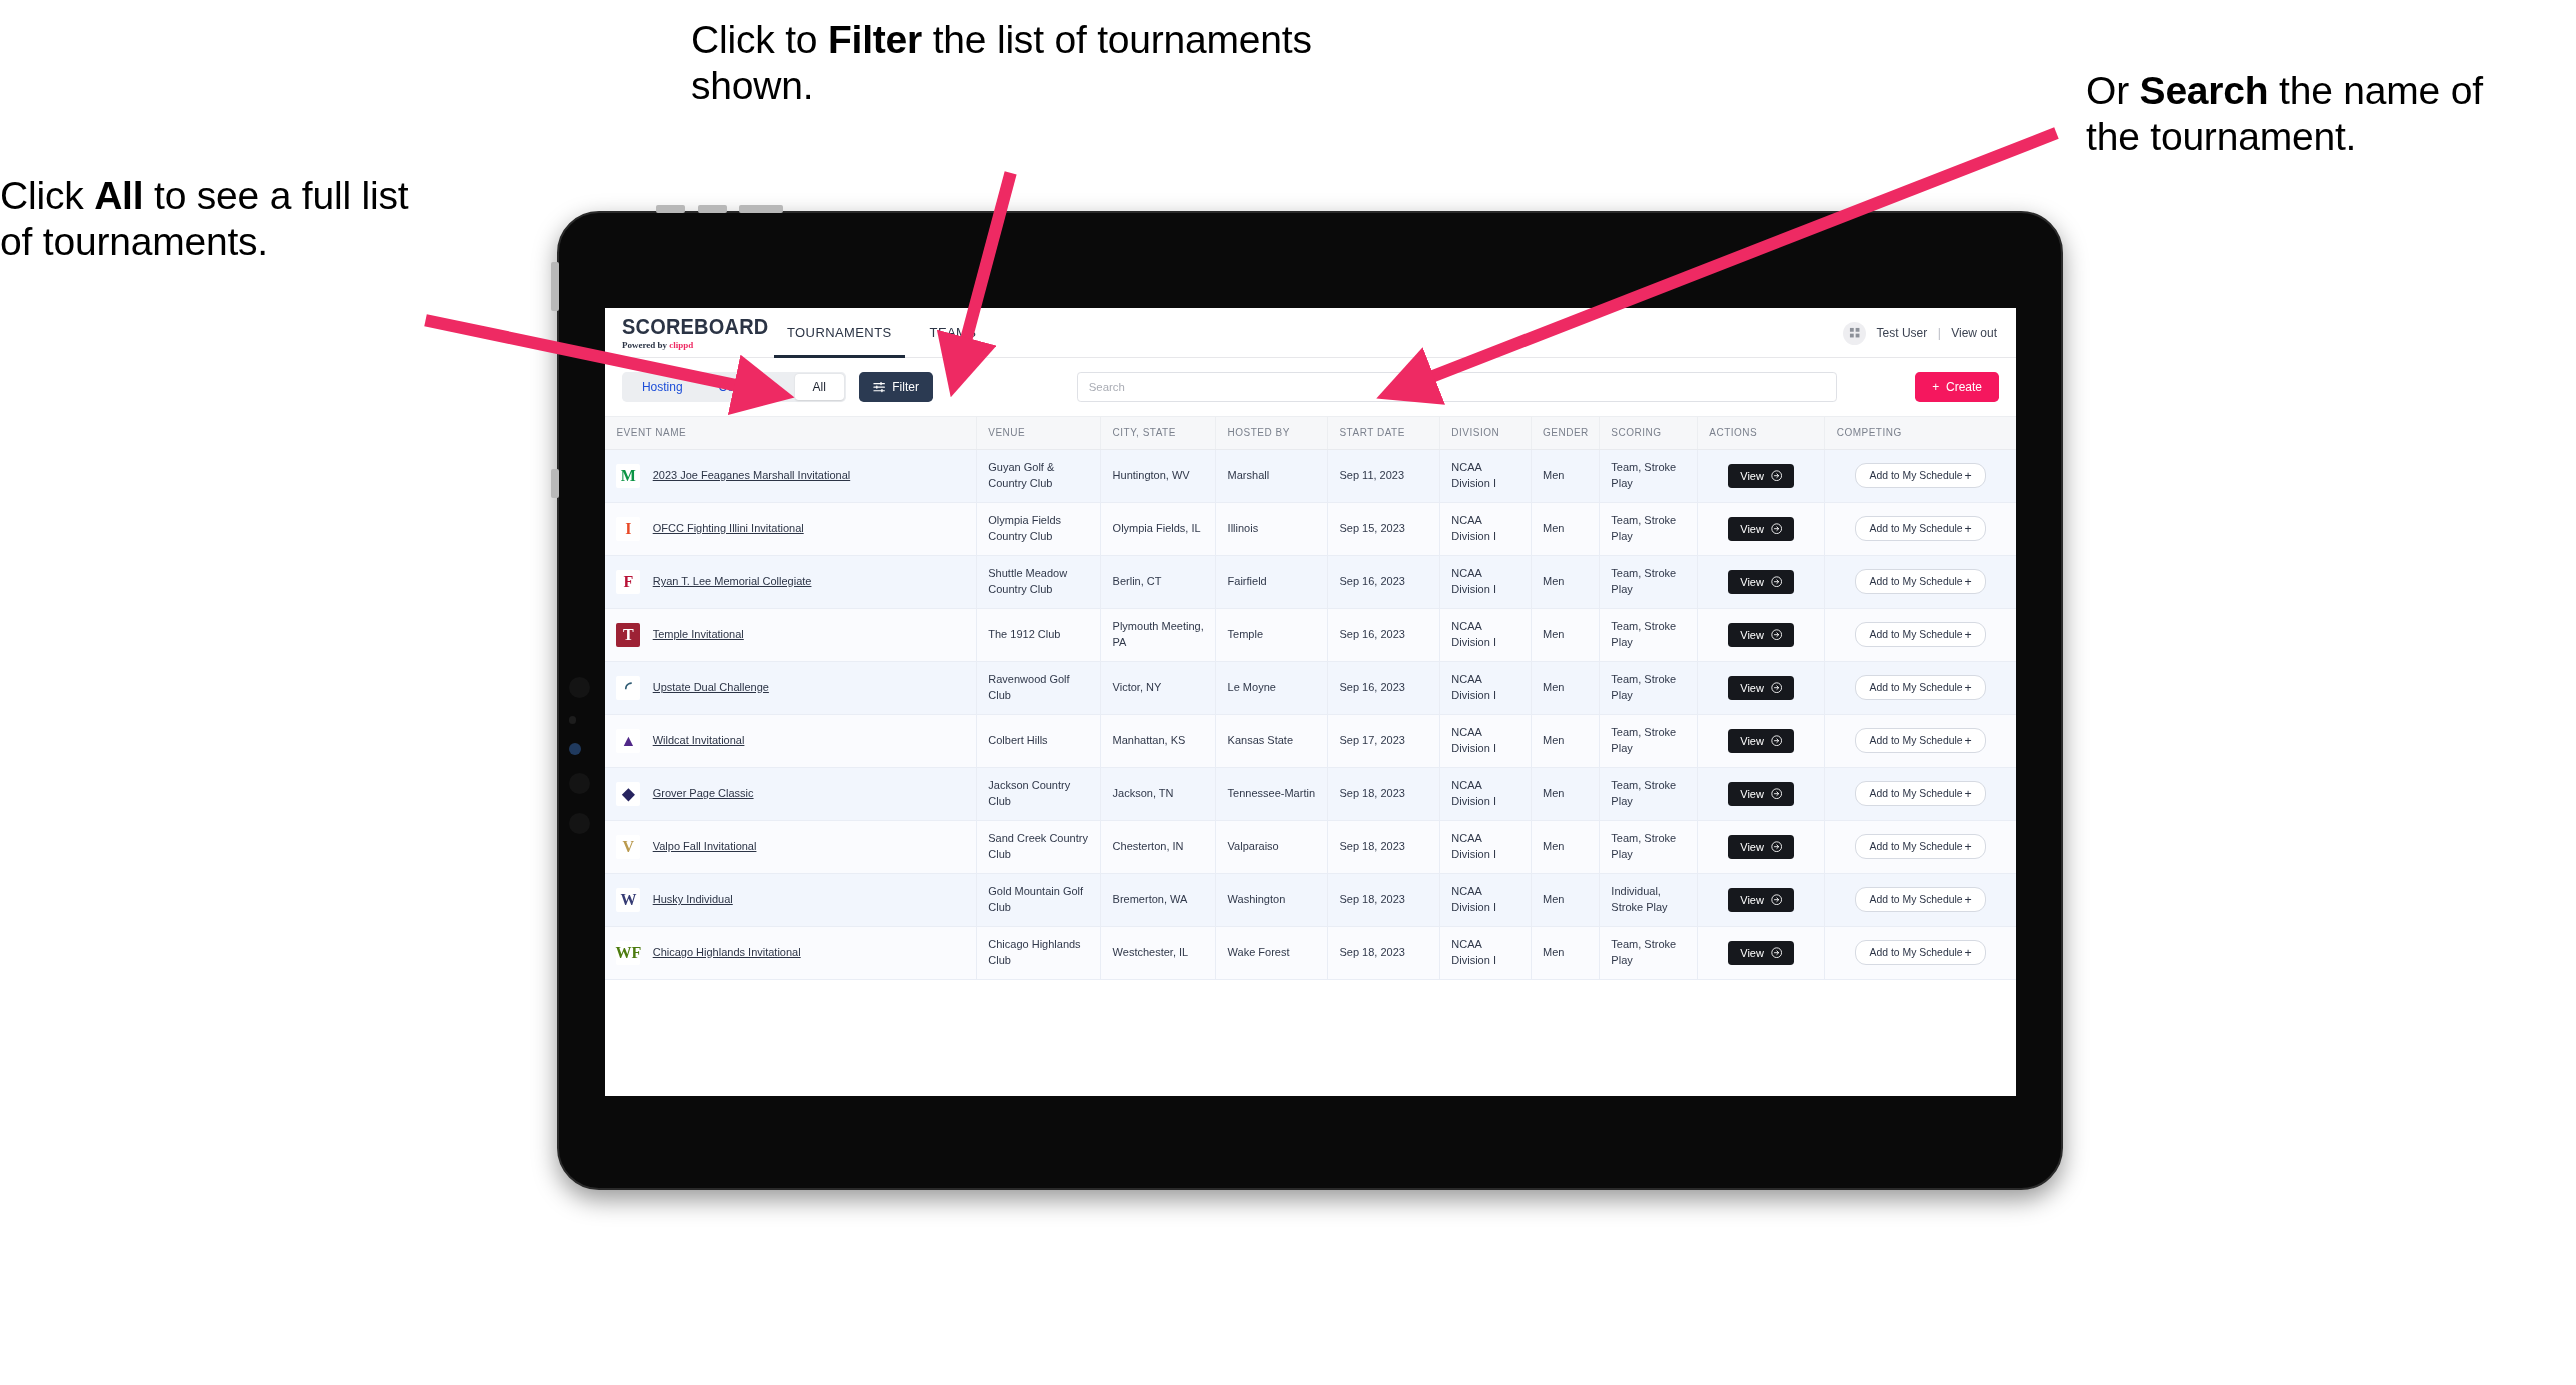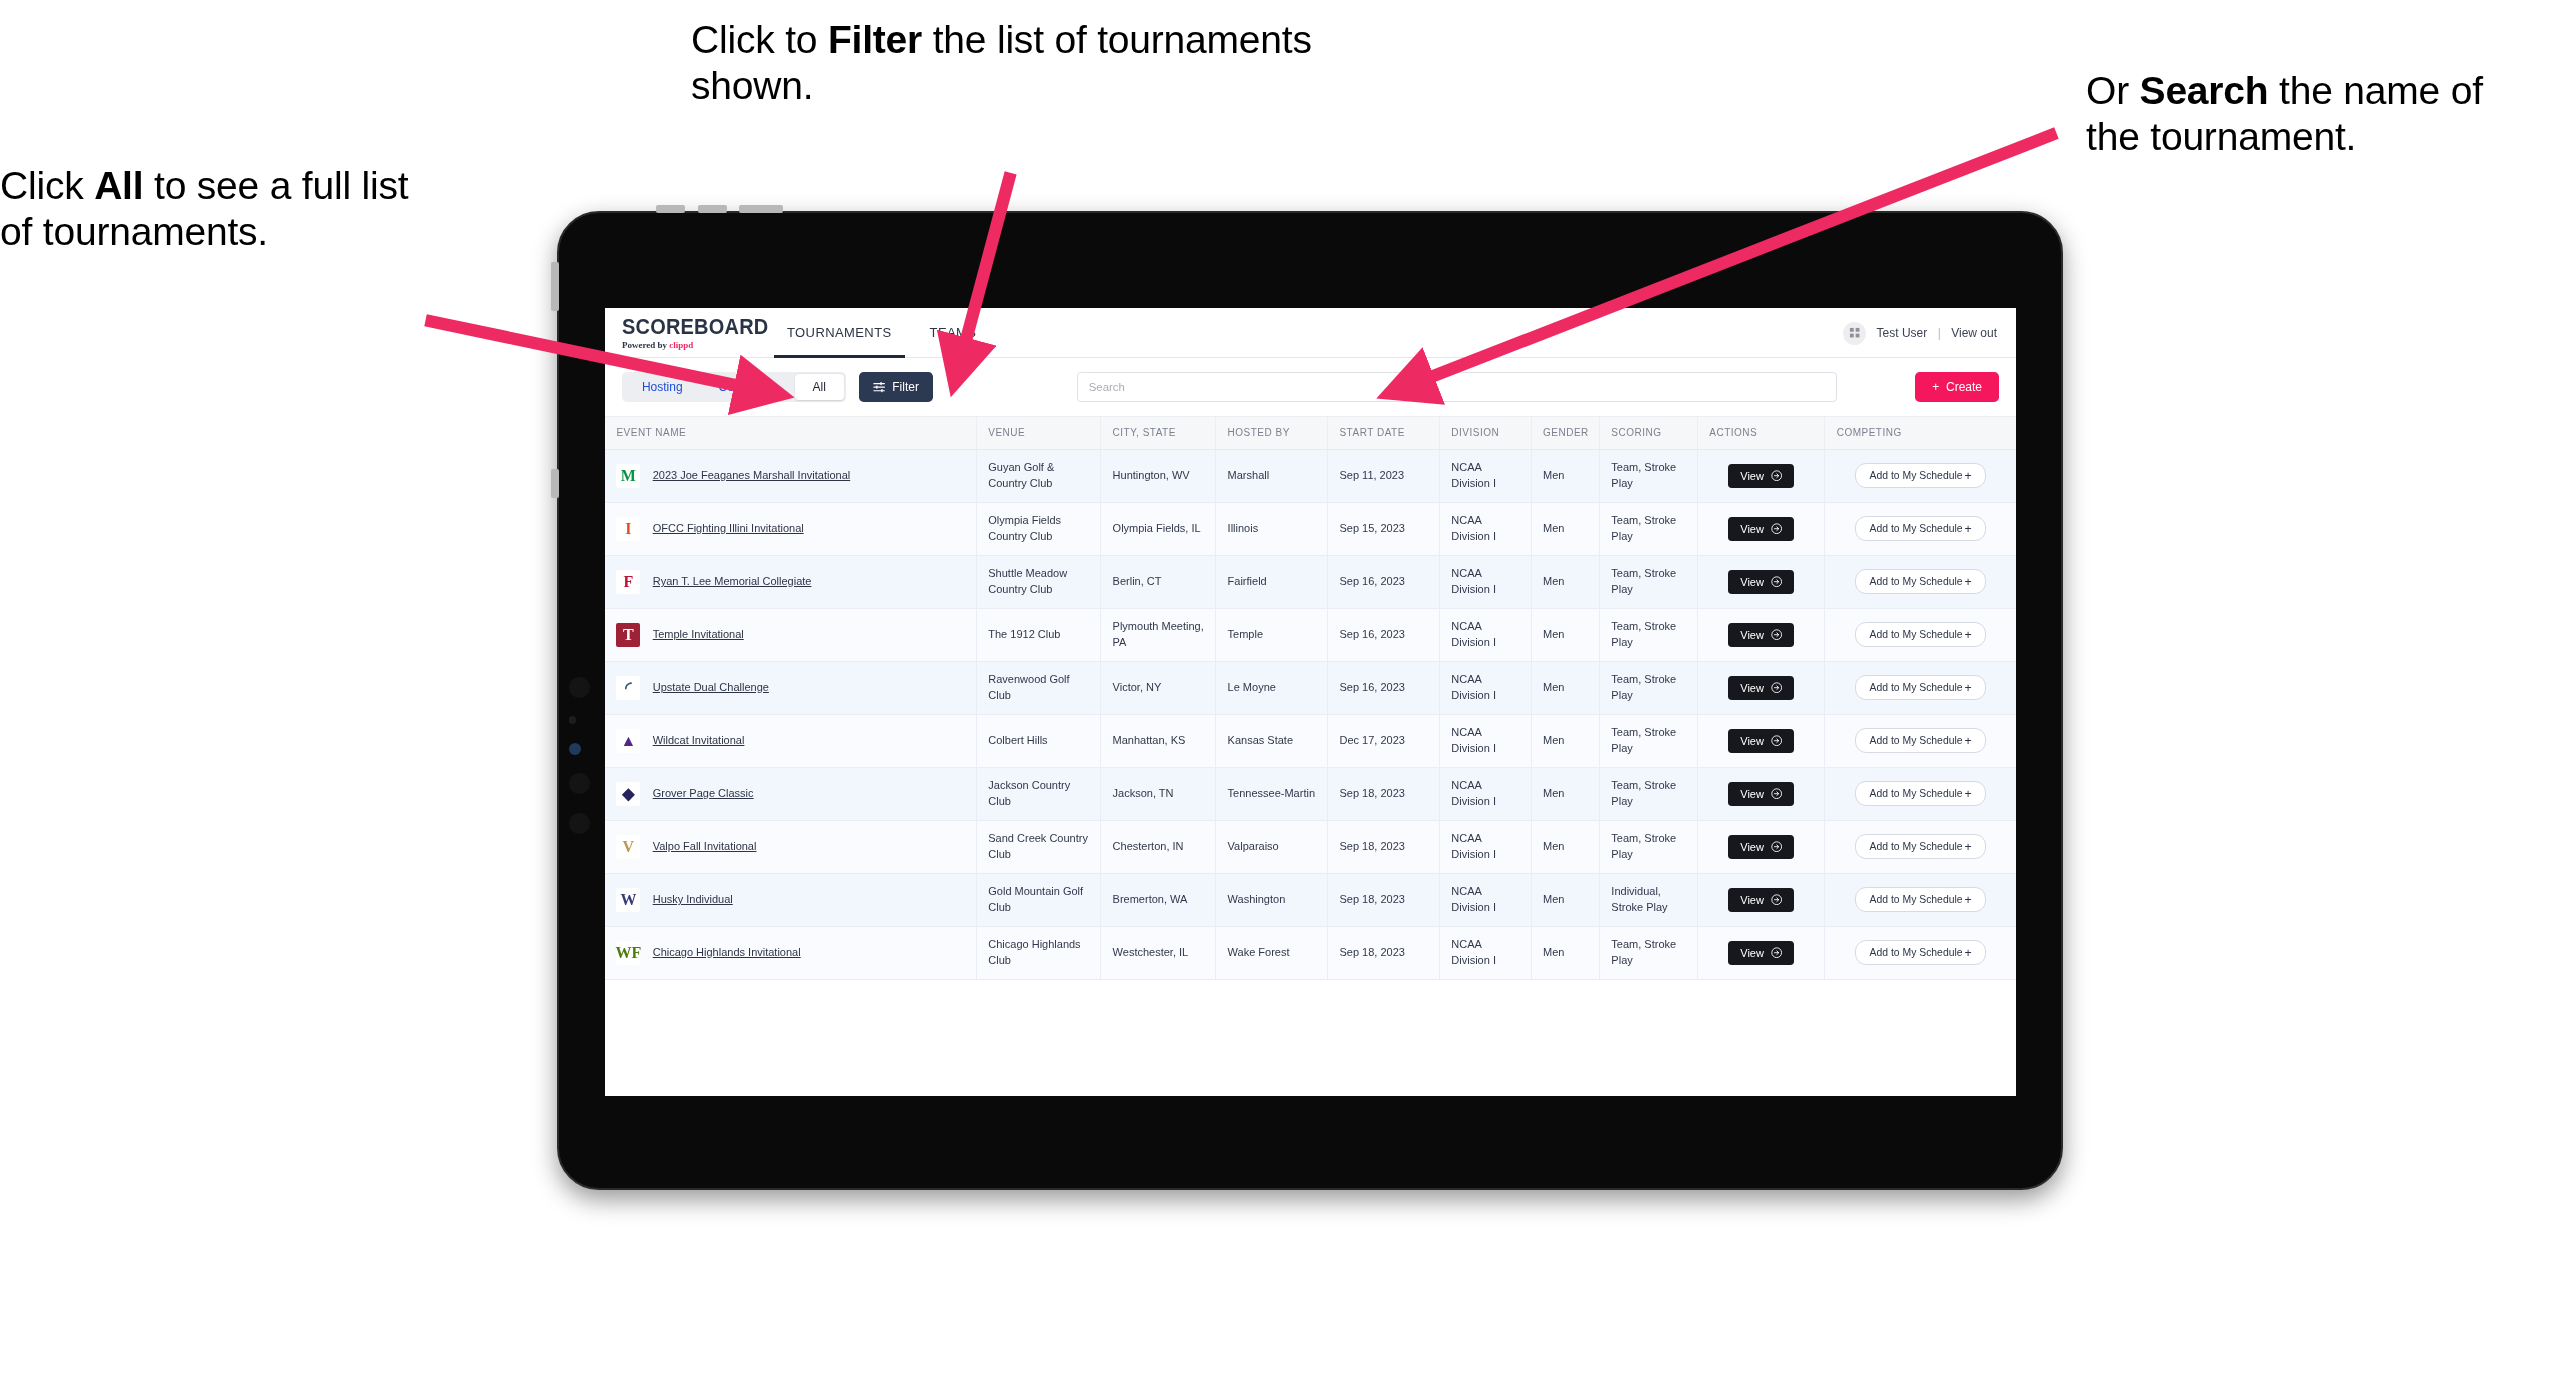--- a/index.html
+++ b/index.html
@@ -14,21 +14,21 @@
   
   .anno {
     position: absolute;
     color: #000;
     font-size: 39px;
     line-height: 1.18;
     font-weight: 400;
     letter-spacing: -0.2px;
   }
   .anno b { font-weight: 700; }
-  #anno-all      { left: 0px;    top: 163px; width: 446px; }
+  #anno-all      { left: 0px;    top: 173px; width: 446px; }
   #anno-filter   { left: 691px;  top: 17px;  width: 665px; }
   #anno-search   { left: 2086px; top: 68px;  width: 446px; }
 
   .arrow-layer { position:absolute; left:0; top:0; width:2576px; height:1386px; pointer-events:none; }
 
   
   .tablet {
     position: absolute;
     left: 557px; top: 211px;
     width: 1506px; height: 979px;
@@ -450,21 +450,21 @@
             <tr class="alt">
               <td>
                 <div class="evt">
                   <span class="logo" style="background:#ffffff;color:#512888">▲</span>
                   <span class="evt-name">Wildcat Invitational</span>
                 </div>
               </td>
               <td>Colbert Hills</td>
               <td>Manhattan, KS</td>
               <td>Kansas State</td>
-              <td>Dec 17, 2023</td>
+              <td>Sep 17, 2023</td>
               <td>NCAA Division I</td>
               <td>Men</td>
               <td>Team, Stroke Play</td>
               <td class="cell-center"><button class="view-btn">
                   <span>View</span>
                   <svg width="11.4" height="11.4" viewBox="0 0 14 14">
                     <circle cx="7" cy="7" r="6" fill="none" stroke="#fff" stroke-width="1.1"></circle>
                     <path d="M4.3 7h5M7.2 4.8L9.5 7 7.2 9.2" fill="none" stroke="#fff" stroke-width="1.1" stroke-linecap="round" stroke-linejoin="round"></path>
                   </svg>
                 </button></td>

